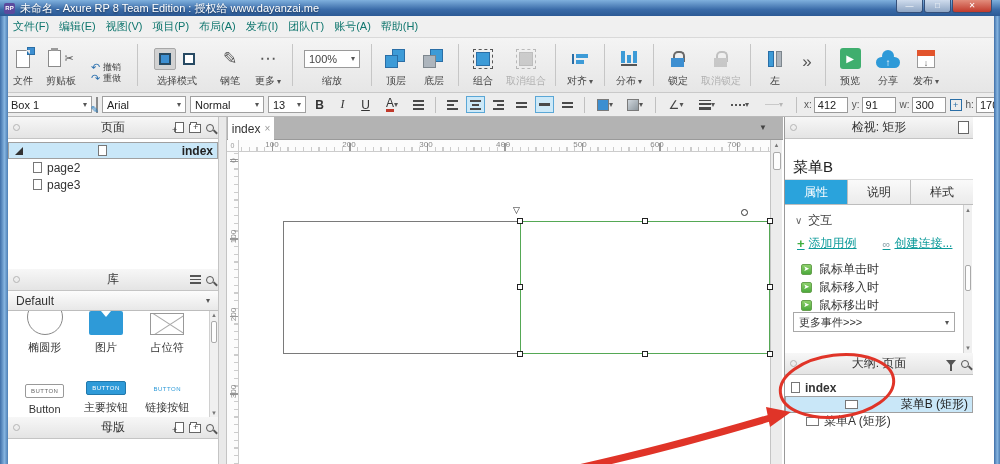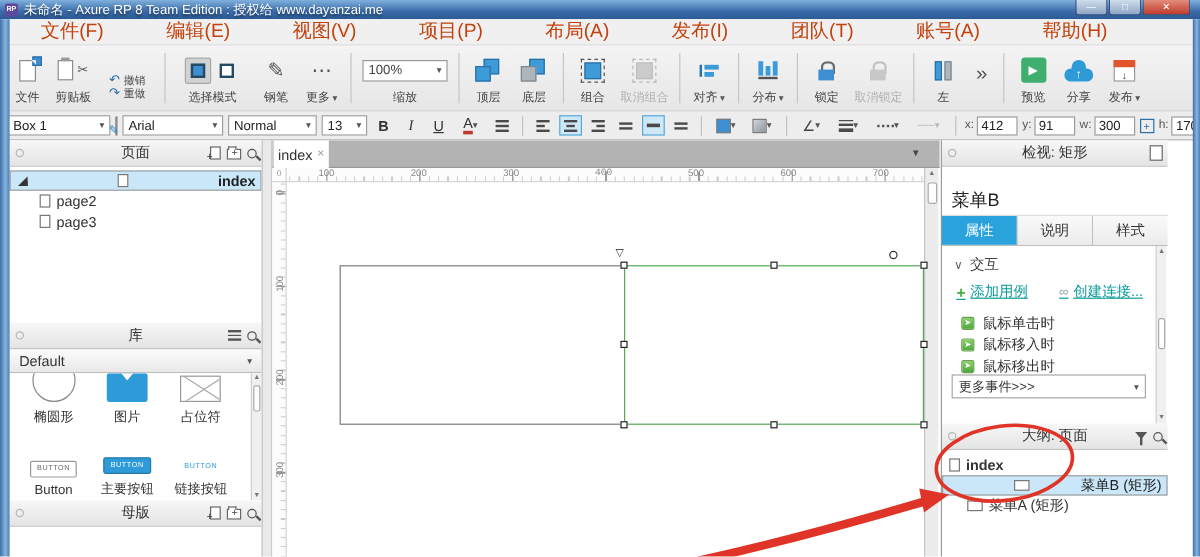--- a/index.html
+++ b/index.html
@@ -16,21 +16,21 @@
   .winbtn { width:27px; height:13px; border:1px solid #35507a; border-top:none; border-radius:0 0 3px 3px;
     background:linear-gradient(#cfdced,#8fa6c4); color:#fff; font-size:8px; line-height:11px; text-align:center; margin-left:1px; }
   .winbtn.close { width:40px; background:linear-gradient(#e28d7c,#c0392b); }
 
   .side-border { position:absolute; top:16px; bottom:0; width:8px;
     background:linear-gradient(to right,#3f6fa8,#85b4e0 55%,#4d7fb5); z-index:5; }
   #border-left { left:0; } #border-right { right:0; width:6px; }
 
   #menubar { position:absolute; left:0; top:16px; width:1000px; height:22px; background:#f0f0f0;
     border-bottom:1px solid #d9d9d9; display:flex; align-items:center; padding-left:8px; }
-  .menu-item { padding:3px 26px; font-size:16px; color:#c2410c; }
+  .menu-item { padding:3px 5px; font-size:11px; color:#0f766e; }
 
   
   #toolbar1 { position:absolute; left:0; top:38px; width:1000px; height:55px;
     background:linear-gradient(#f4f4f4,#e6e6e6); border-bottom:1px solid #c9c9c9;
     display:flex; align-items:center; padding:0 4px; }
   .sep1 { width:1px; height:42px; background:#c6c6c6; margin:0 5px; flex:none; }
   .tbi { display:flex; flex-direction:column; align-items:center; justify-content:flex-end;
     font-size:10px; color:#444; margin:0 4px; min-width:30px; height:46px; flex:none; }
   .tbi .ic { height:27px; display:flex; align-items:center; justify-content:center; margin-bottom:2px; }
   .tbi.disabled { opacity:.35; filter:grayscale(1); }
@@ -65,21 +65,21 @@
   .leftic { display:flex; gap:2px; } .leftic i { display:block; width:6px; }
   .previc { width:21px; height:21px; background:#3fae6e; border-radius:3px; color:#fff; font-size:10px;
     display:flex; align-items:center; justify-content:center; }
   .cloudic { position:relative; width:24px; height:18px; }
   .cloudic:before { content:""; position:absolute; left:0; bottom:0; width:24px; height:11px; background:#2e9ad8; border-radius:6px; }
   .cloudic:after { content:""; position:absolute; left:6px; top:0; width:12px; height:12px; background:#2e9ad8; border-radius:50%; }
   .cloudic .up { position:absolute; left:0; right:0; bottom:0px; color:#fff; font-size:10px; text-align:center; z-index:1; }
   .pubic { width:18px; height:18px; border:1px solid #9a9a9a; background:#fff; position:relative; }
   .pubic:before { content:""; position:absolute; left:-1px; top:-1px; right:-1px; height:6px; background:#e2542c; }
   .pubic .dn { position:absolute; left:0; right:0; bottom:-1px; text-align:center; font-size:9px; color:#555; }
-  .zoombox { width:71px; height:18px; background:#fff; border:1px solid #9a9a9a; font-size:11px;
+  .zoombox { width:56px; height:18px; background:#fff; border:1px solid #9a9a9a; font-size:11px;
     display:flex; align-items:center; justify-content:space-between; padding:0 4px; }
   .caret { font-size:8px; color:#555; }
   .lbl-caret { font-size:8px; color:#555; margin-left:2px; }
 
   
   #toolbar2 { position:absolute; left:0; top:93px; width:1000px; height:24px; background:#ededed;
     border-bottom:1px solid #b9b9b9; display:flex; align-items:center; padding:0 6px; gap:4px; }
   .sel { height:17px; background:#fff; border:1px solid #a0a0a0; display:flex; align-items:center;
     justify-content:space-between; padding:0 4px; font-size:11px; color:#222; flex:none; }
   .fmt-btn { width:19px; height:17px; border:1px solid transparent; display:flex; align-items:center;

